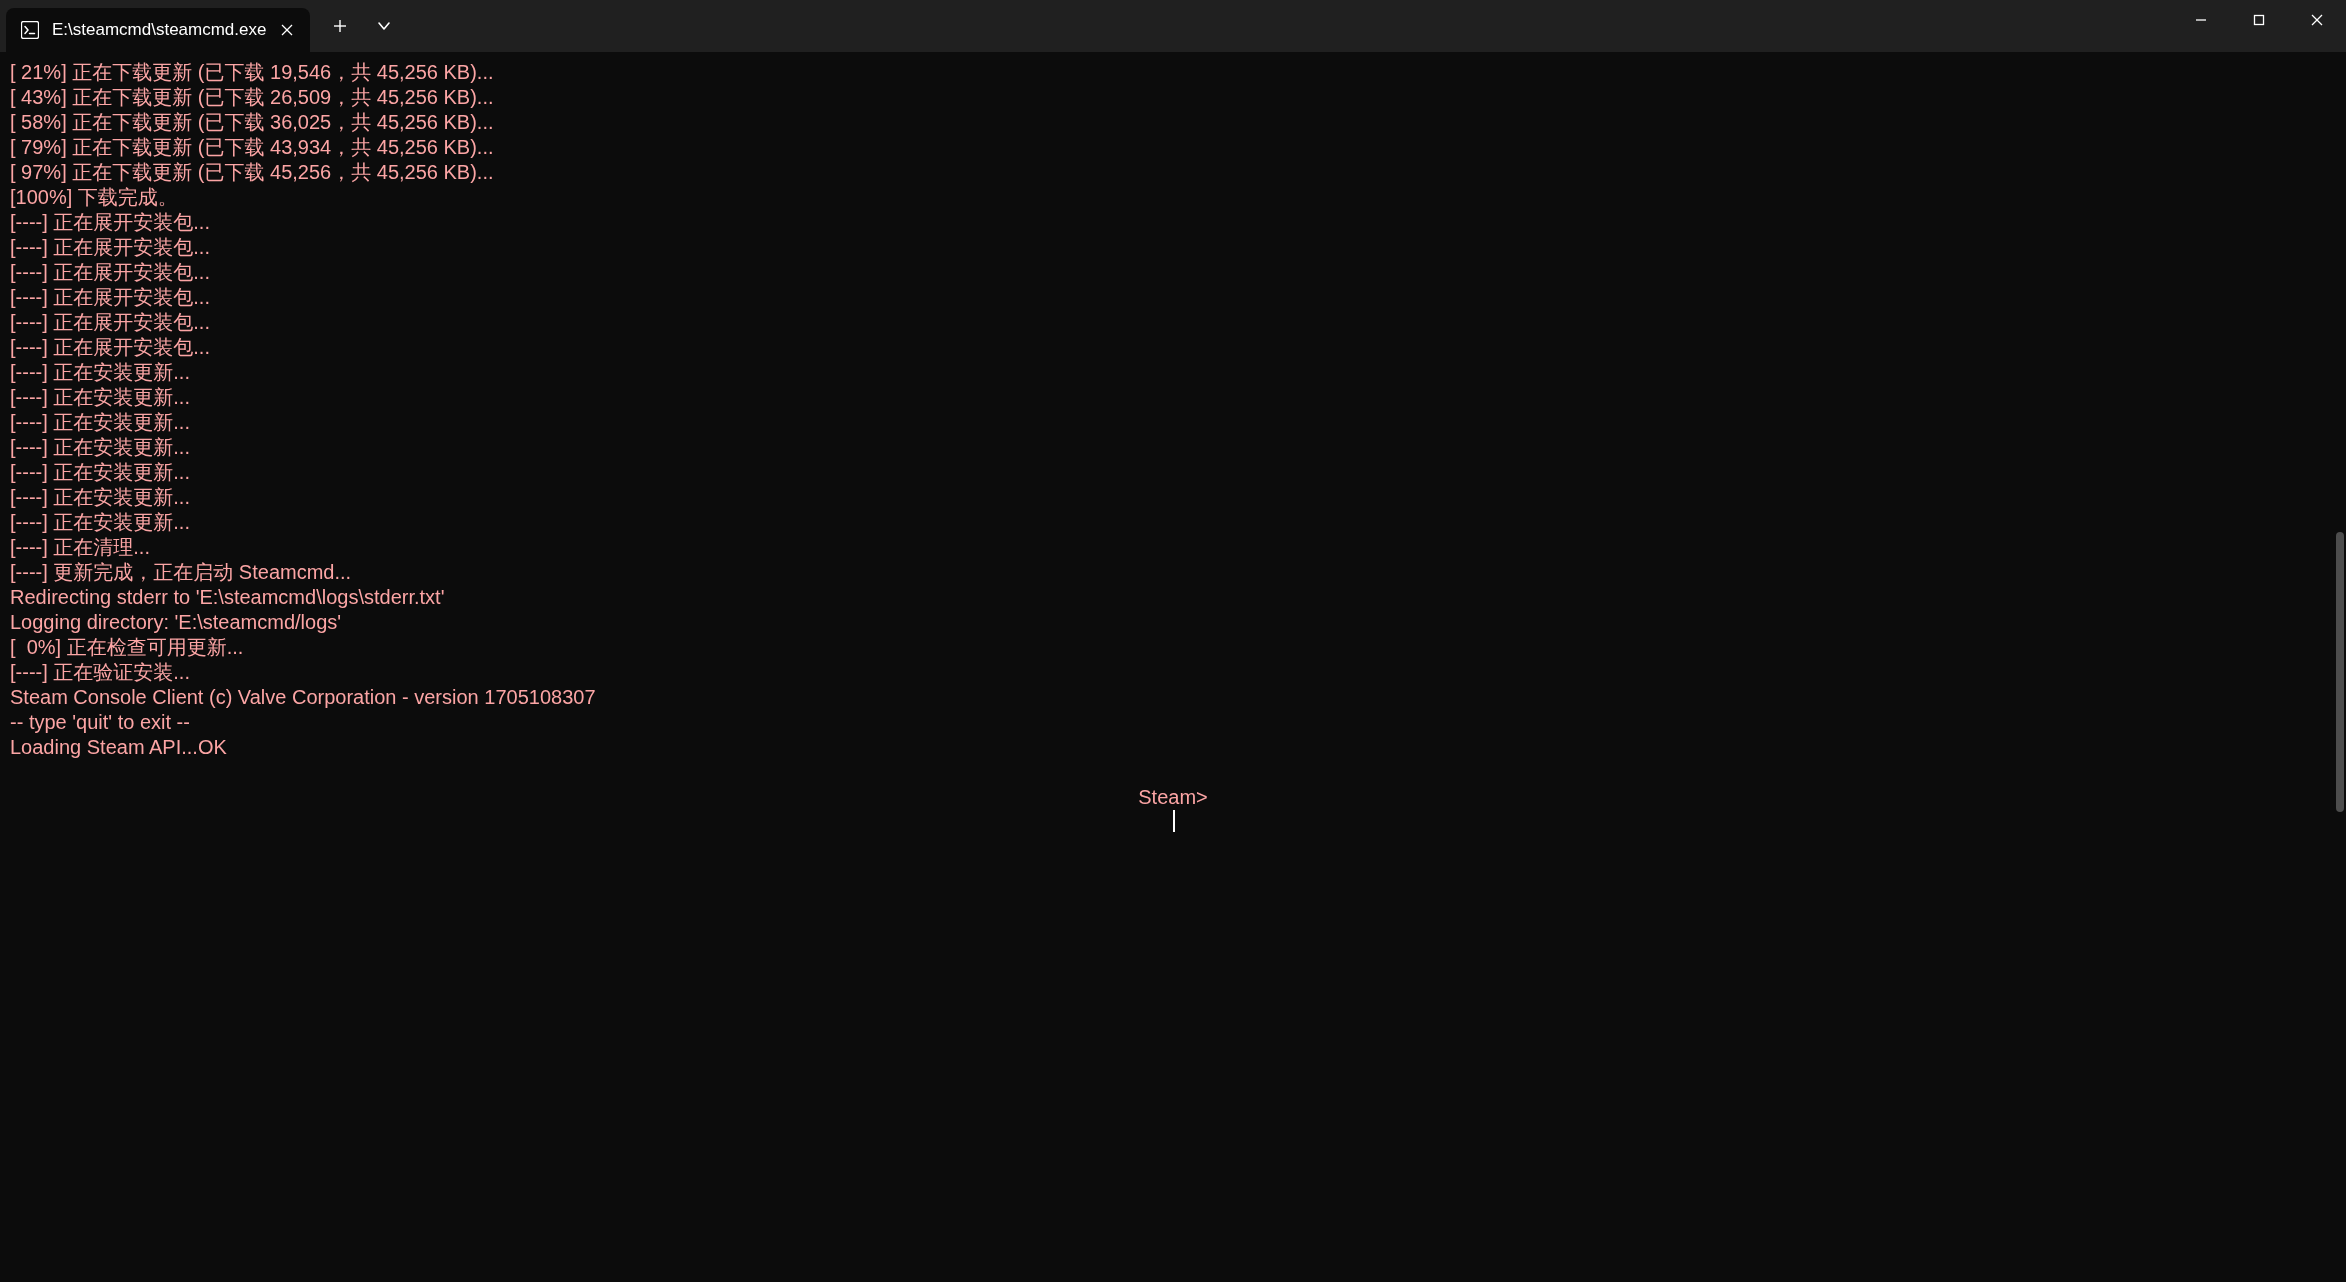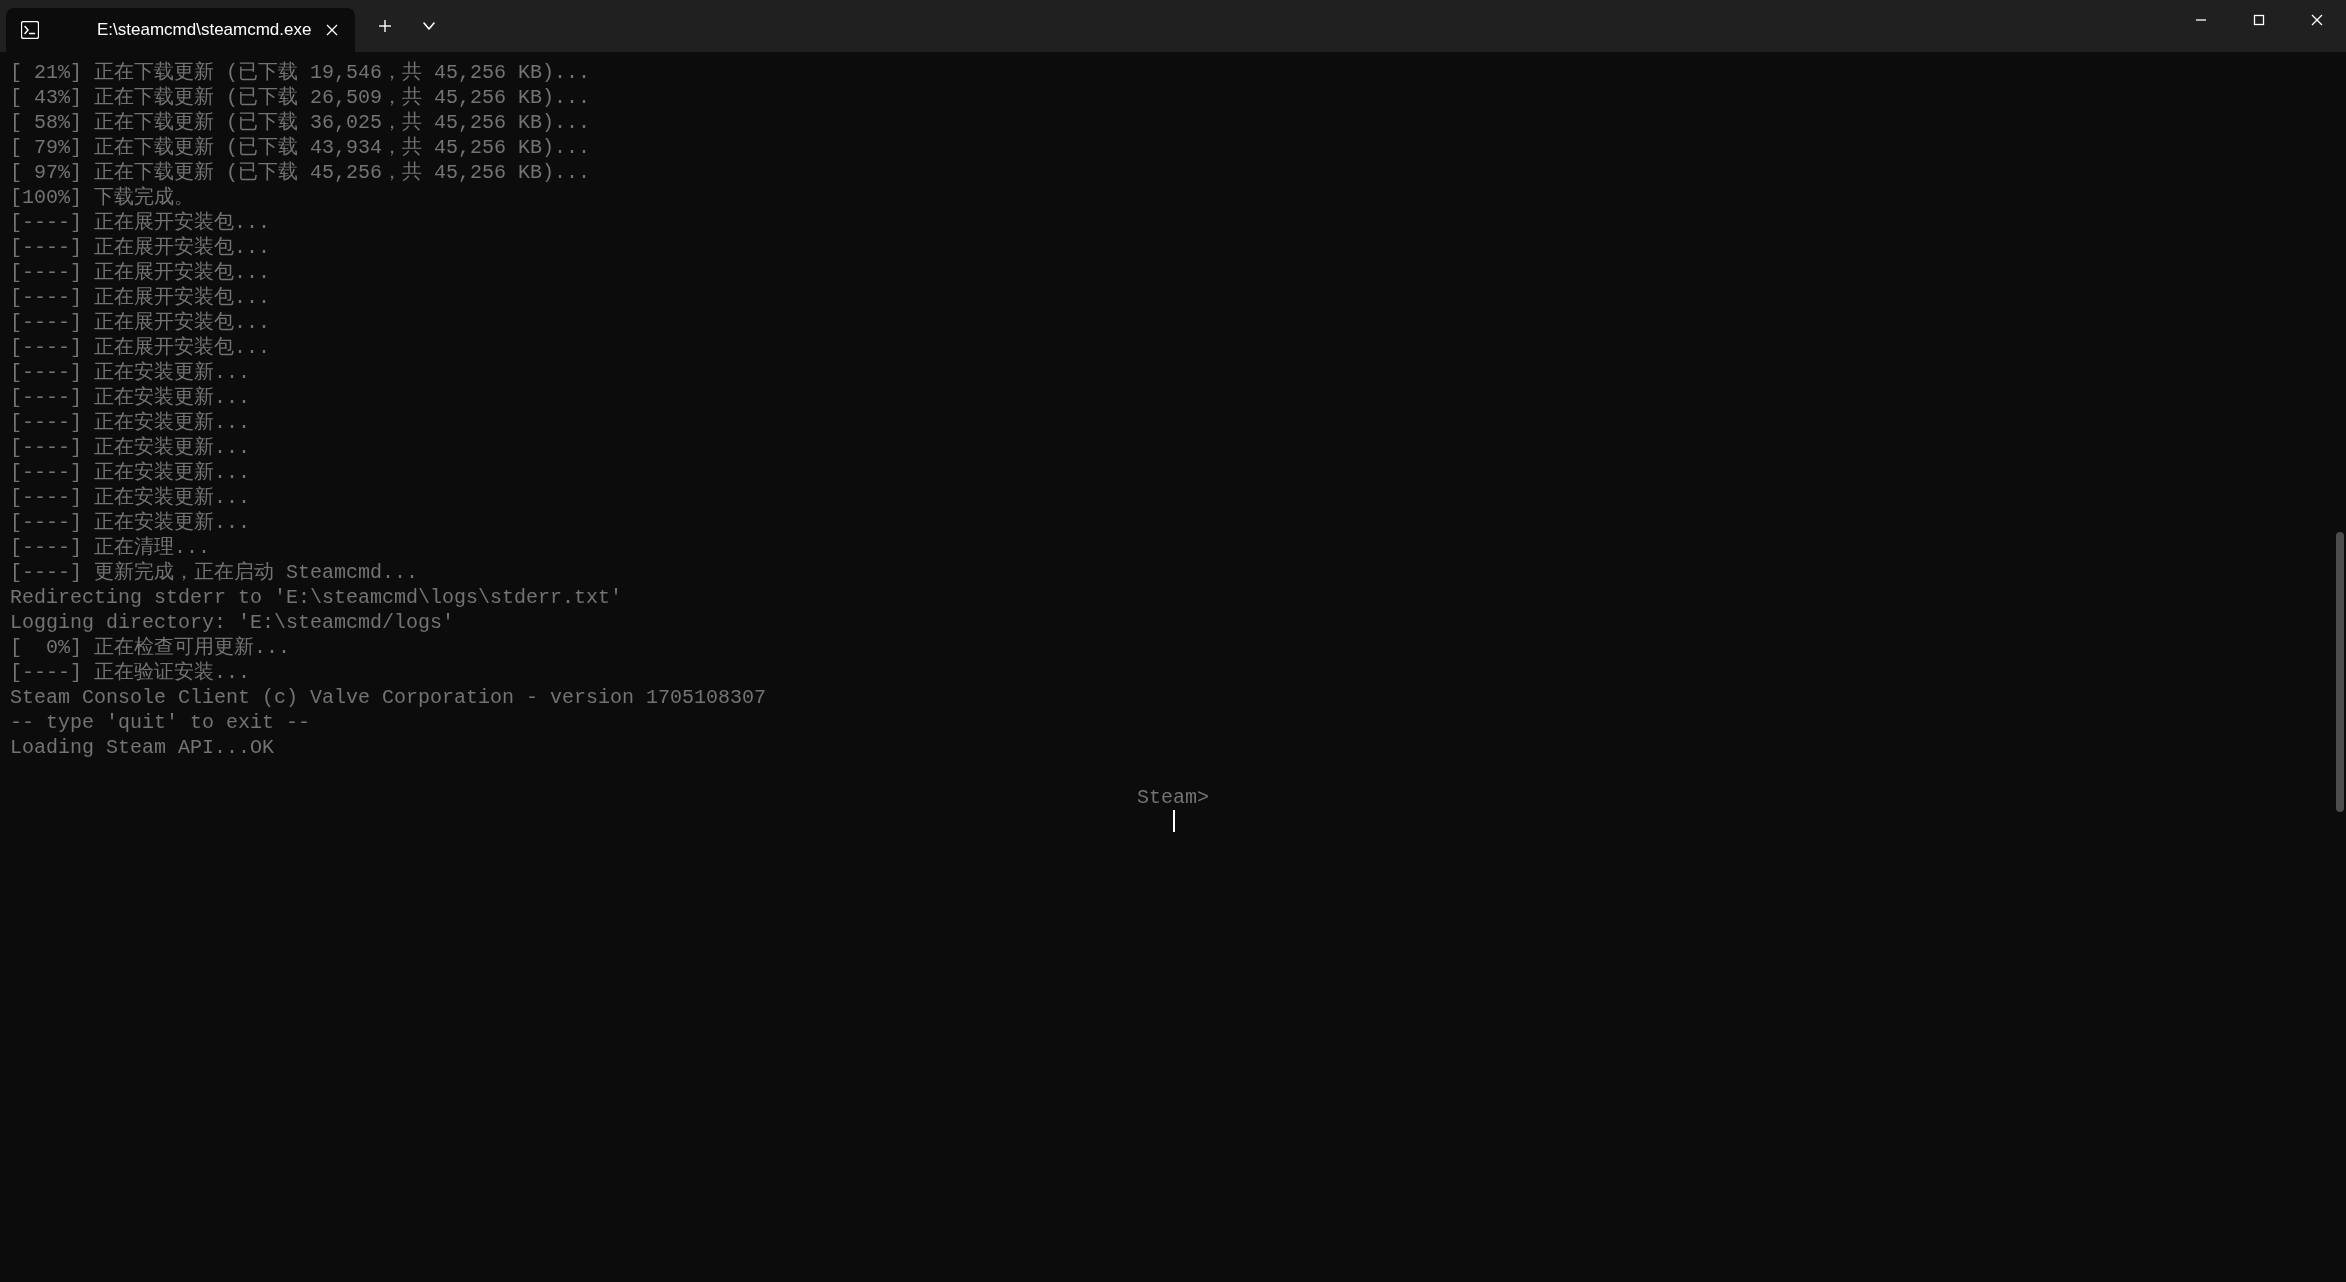--- a/index.html
+++ b/index.html
@@ -30,21 +30,20 @@
     display:flex;align-items:center;justify-content:center;
   }
   .tab .title {
     color:#ffffff;
     font-size:17px;
     font-family: "Segoe UI", sans-serif;
     white-space:nowrap;
     overflow:hidden;
     text-overflow:ellipsis;
     flex:1;
-    margin-left:45px;
   }
   .tab .close {
     width:18px;height:18px;display:flex;align-items:center;justify-content:center;color:#ffffff;
     font-size:14px;
   }
   .tabbar-right {
     display:flex;
     align-items:center;
     height:52px;
     gap:4px;
@@ -63,25 +62,25 @@
   }
   
   .terminal-wrap {
     position:absolute;
     top:52px; left:0; right:0; bottom:0;
     background:#0c0c0c;
     overflow:hidden;
   }
   .terminal {
     padding:8px 10px 10px 10px;
-    color:#737373;
+    color:#fca5a5;
     font-size:20px;
     line-height:25px;
     white-space:pre;
-    font-family: Liberation Mono, monospace;
+    font-family: Liberation Sans, sans-serif;
   }
   .terminal .line { white-space:pre; }
   .prompt-line { display:flex; align-items:center;flex-direction:column; }
   .cursor {
     display:inline-block;
     width:2px; height:22px;
     background:#ffffff;
     margin-left:1px;
     vertical-align:middle;
   }

